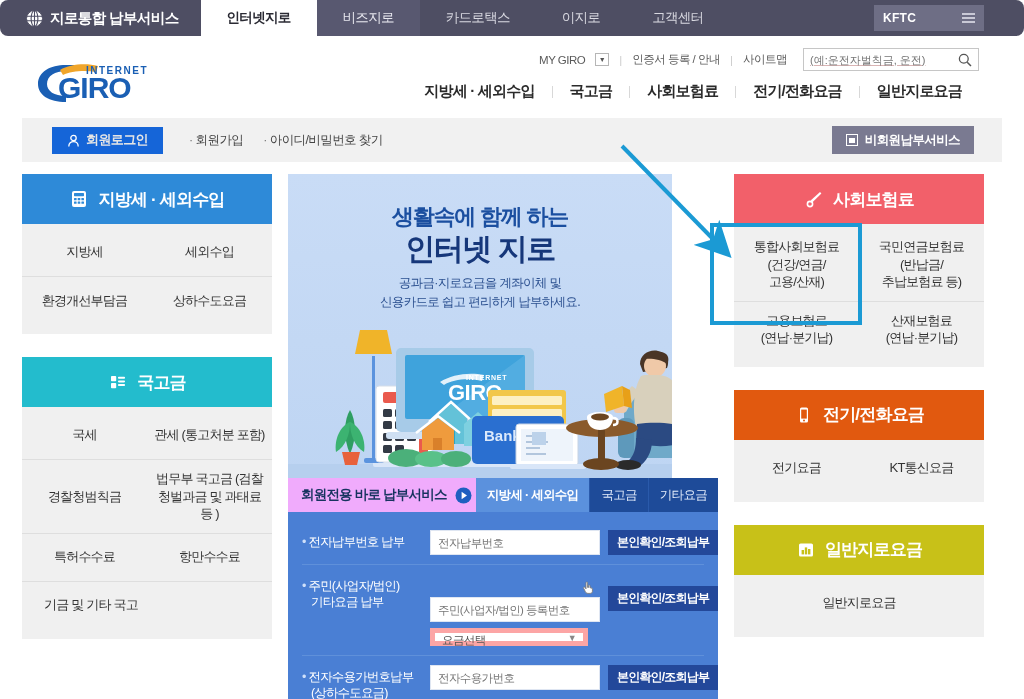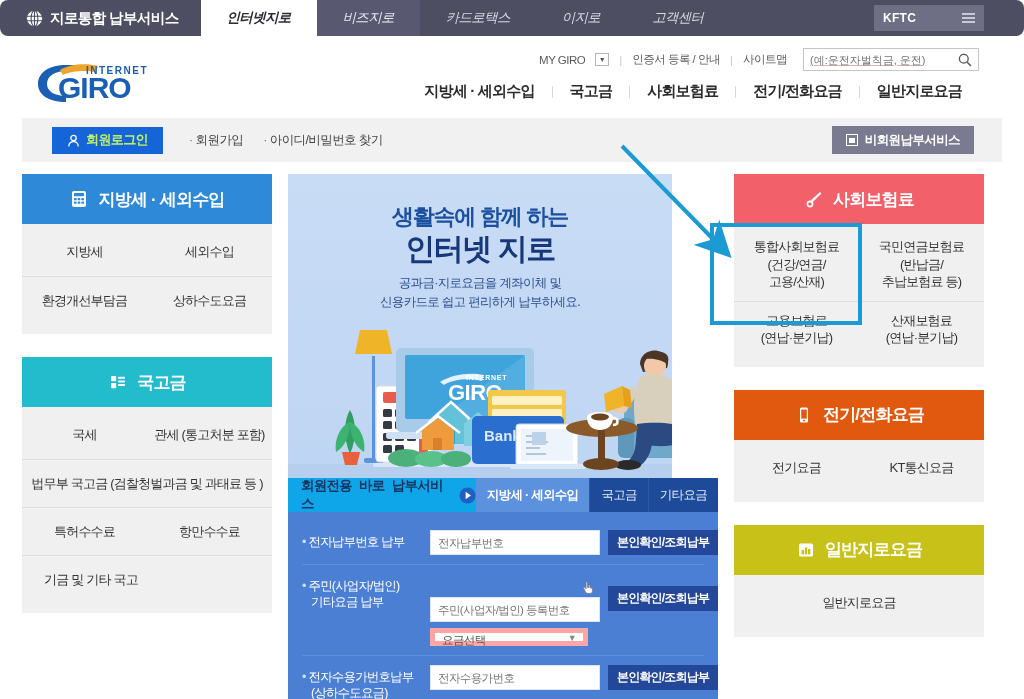--- a/index.html
+++ b/index.html
@@ -16,21 +16,21 @@
     position: absolute; top:0; left:0; width:1024px; height:36px;
     background:#4e4e63; display:flex; align-items:stretch;border-radius:8px;
   }
   .topbar-brand {
     display:flex; align-items:center; gap:7px;
     padding: 0 22px 0 26px; color:#fff; font-size:14.5px; font-weight:bold;
     letter-spacing:-0.6px;
   }
   .globe-icon { width:17px; height:17px; position:relative; flex:none; }
   .globe-icon svg { display:block; }
-  .top-tabs { display:flex; align-items:stretch;font-style:italic; }
+  .top-tabs { display:flex; align-items:stretch; }
   .top-tab {
     display:flex; align-items:center; padding:0 26px;
     color:#d8d8e0; font-size:13.5px; letter-spacing:-0.7px; cursor:pointer;
     position:relative;
   }
   .top-tab.active {
     background:#ffffff; color:#2a2a33; font-weight:bold;
   }
   .top-tab.shade { background:#585870; color:#e8e8ef; }
   .kftc-badge {
@@ -77,21 +77,21 @@
     padding:0 17px; text-decoration:none; cursor:pointer; white-space:nowrap;
   }
   .mainnav .divider { width:1px; height:12px; background:#d8d8d8; }
 
   
   .loginstrip {
     position:absolute; top:118px; left:22px; width:980px; height:44px;
     background:#f1f1f1; display:flex; align-items:center;
   }
   .login-btn {
-    margin-left:30px; background:#1565d8; color:#bef264; height:27px;
+    margin-left:30px; background:#1565d8; color:#e5e5e5; height:27px;
     display:flex; align-items:center; gap:6px; padding:0 15px;
     font-size:13px; font-weight:bold; letter-spacing:-0.6px; cursor:pointer;
   }
   .person-icon{width:13px;height:13px;flex:none;}
   .login-links { display:flex; align-items:center; gap:20px; margin-left:26px; }
   .login-links span {
     font-size:12.5px; color:#444; letter-spacing:-0.6px; cursor:pointer;
   }
   .login-links .bullet { color:#777; margin-right:3px; }
   .nonmember-btn {
@@ -147,24 +147,23 @@
   }
   .hero-sub {
     position:absolute; top:100px; left:0; width:100%; text-align:center;
     font-size:12.5px; color:#2a4f8f; line-height:1.55; letter-spacing:-0.7px;
   }
   .hero-art { position:absolute; left:0; bottom:0; width:430px; height:160px; }
 
   
   .quickbar { display:flex; height:34px; }
   .quick-title {
-    flex:1; background:#0ea5e9; display:flex; align-items:center; gap:8px;
+    flex:1; background:#f0abfc; display:flex; align-items:center; gap:8px;
     padding-left:13px; font-size:13.5px; font-weight:bold; color:#17335f;
     letter-spacing:-0.8px;
-    font-family:Liberation Mono, monospace;
   }
   .play-icon { width:17px;height:17px;flex:none; }
   .qtab {
     display:flex; align-items:center; justify-content:center; padding:0 11px;
     font-size:12.5px; color:#e3ecfb; letter-spacing:-0.7px; cursor:pointer;
     background:#1e4b99;
   }
   .qtab.active { background:#5b91dd; color:#fff; font-weight:bold; }
   .qtab + .qtab { border-left:1px solid #2a5aab; }
 
@@ -349,20 +348,21 @@
         </span>
         <span>국고금</span>
       </div>
       <div class="panel-body">
         <div class="prow">
           <div class="pcell">국세</div>
           <div class="pcell">관세
 (통고처분 포함)</div>
         </div>
         <div class="prow">
+          <div class="pcell">경찰청범칙금</div>
           <div class="pcell">법무부 국고금
 (검찰청벌과금
 및 과태료 등 )</div>
         </div>
         <div class="prow">
           <div class="pcell">특허수수료</div>
           <div class="pcell">항만수수료</div>
         </div>
         <div class="prow">
           <div class="pcell wide">기금 및 기타 국고</div>

